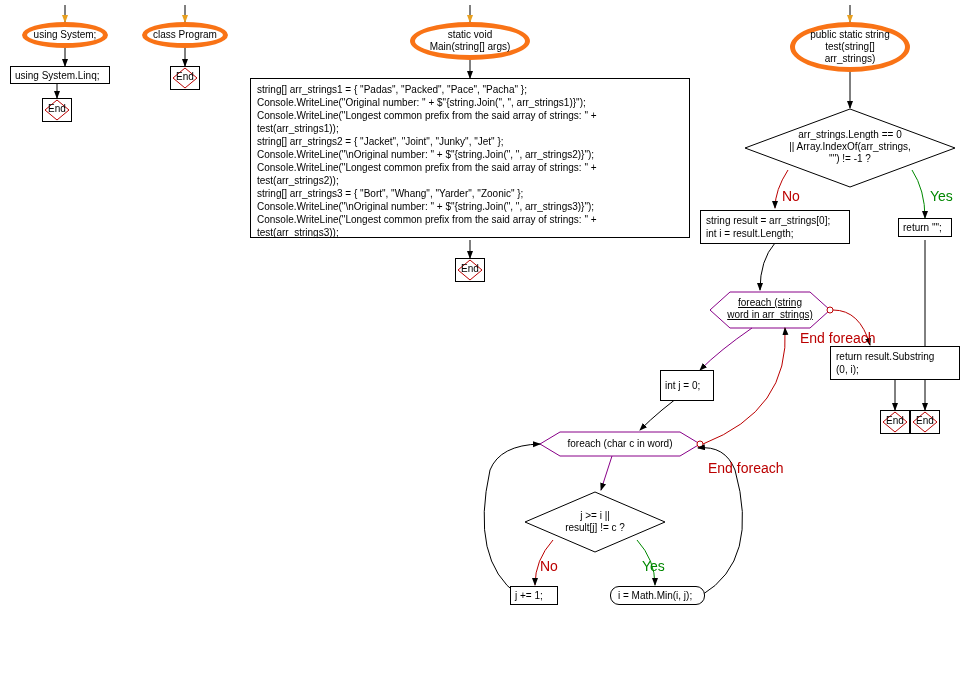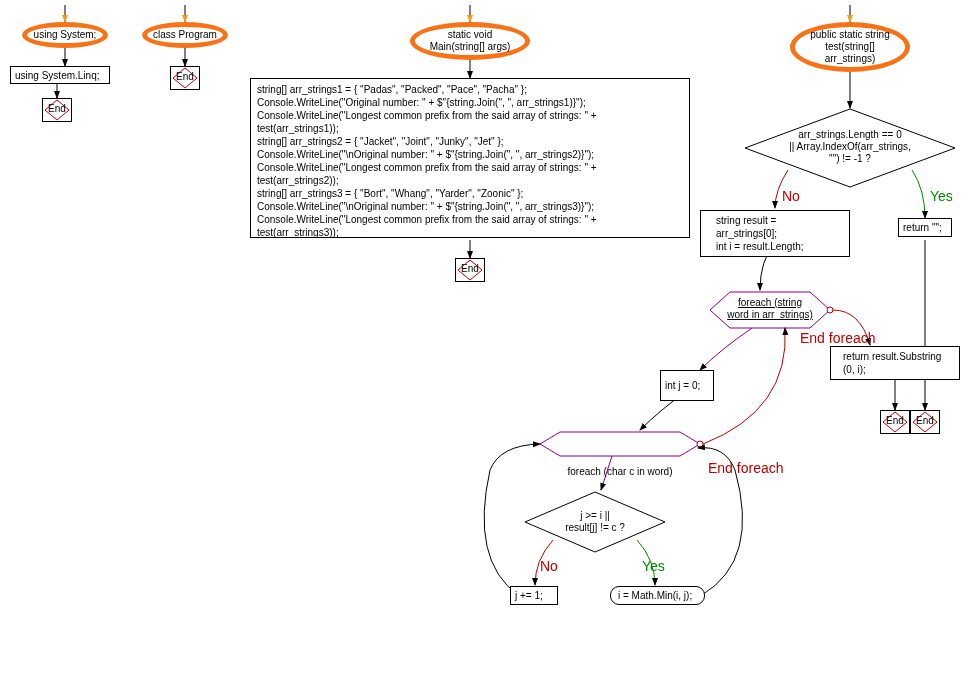--- a/index.html
+++ b/index.html
@@ -174,49 +174,49 @@
   </div>
 
 <div class="diamond-text" style="left:770px; top:129px; width:160px;"><span style="white-space:pre-line;">arr_strings.Length == 0
 || Array.IndexOf(arr_strings,
 "") != -1 ?</span></div>
 <div class="label red" style="left:782px; top:188px;">No</div>
 <div class="label green" style="left:930px; top:188px;">Yes</div>
 
 <div class="node rect" style="left:898px; top:218px; width:54px; padding:2px 4px;">return "";</div>
 
-<div class="node rect" style="left:700px; top:210px; width:150px; padding:3px 15px;"><span style="white-space:pre-line;">string result = arr_strings[0];
+<div class="node rect" style="left:700px; top:210px; width:150px; padding:3px 5px;"><span style="white-space:pre-line;">string result = arr_strings[0];
 int i = result.Length;</span></div>
 
 <div class="hex-text" style="left:720px; top:297px; width:100px;"><span style="white-space:pre-line;text-decoration:underline;">foreach (string
 word in arr_strings)</span></div>
 <div class="label red" style="left:800px; top:330px;">End foreach</div>
 
-<div class="node rect" style="left:830px; top:346px; width:130px; padding:3px 12px;"><span style="white-space:pre-line;">return result.Substring
+<div class="node rect" style="left:830px; top:346px; width:130px; padding:3px 5px;"><span style="white-space:pre-line;">return result.Substring
 (0, i);</span></div>
 
 <div class="node" style="left:880px; top:410px;">
   <svg width="30" height="24">
       <rect x="0.5" y="0.5" width="29" height="23" fill="#fff" stroke="#000"></rect>
       <polygon points="15,2 27,12 15,22 3,12" fill="none" stroke="#b00"></polygon>
     </svg>
   <div style="position:absolute; top:5px; left:0; width:30px; text-align:center;">End</div>
 </div>
 
 <div class="node" style="left:910px; top:410px;">
   <svg width="30" height="24">
       <rect x="0.5" y="0.5" width="29" height="23" fill="#fff" stroke="#000"></rect>
       <polygon points="15,2 27,12 15,22 3,12" fill="none" stroke="#b00"></polygon>
     </svg>
   <div style="position:absolute; top:5px; left:0; width:30px; text-align:center;">End</div>
 </div>
 
 <div class="node rect" style="left:660px; top:370px; width:54px; padding:8px 4px;">int j = 0;</div>
 
-<div class="hex-text" style="left:560px; top:438px; width:120px;margin-top:28px;">foreach (char c in word)</div>
+<div class="hex-text" style="left:560px; top:438px; width:120px;">foreach (char c in word)</div>
 <div class="label red" style="left:708px; top:460px;">End foreach</div>
 
 <div class="diamond-text" style="left:550px; top:510px; width:90px;"><span style="white-space:pre-line;">j &gt;= i ||
 result[j] != c ?</span></div>
 <div class="label red" style="left:540px; top:558px;">No</div>
 <div class="label green" style="left:642px; top:558px;">Yes</div>
 
 <div class="node rect" style="left:510px; top:586px; width:48px; padding:2px 4px;">j += 1;</div>
 
 <div class="node rect" style="left:610px; top:586px; width:95px; padding:2px 7px;border-radius:9px;">i = Math.Min(i, j);</div>

